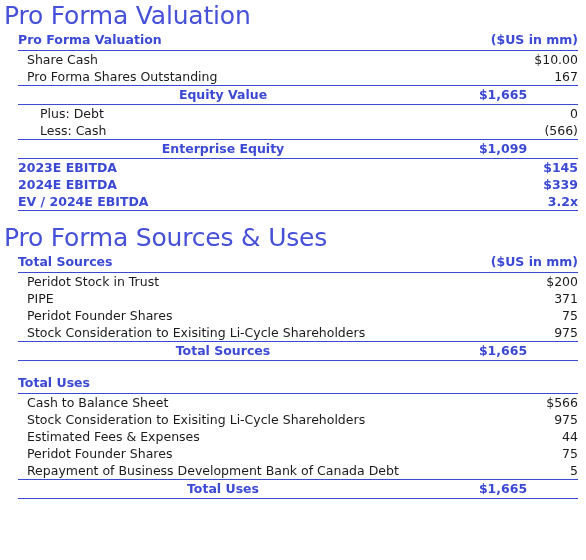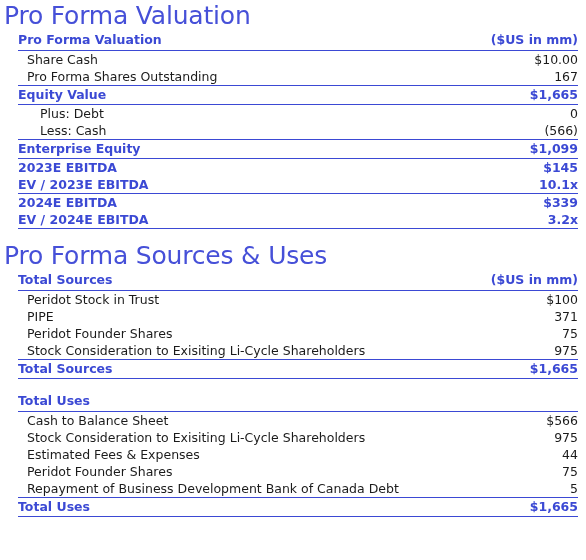--- a/index.html
+++ b/index.html
@@ -67,20 +67,21 @@
   .r-item td {
     color: #1b1b1b;
     font-weight: normal;
   }
   .r-item .c-label { padding-left: 9px; }
   .r-item.indent .c-label { padding-left: 22px; }
   .r-total td {
     color: #3b49d4;
     font-weight: bold;
     line-height: 18px;
+    text-align: center;
   }
   .r-sub td {
     color: #3b49d4;
     font-weight: bold;
     line-height: 17px;
   }
   .rule-bot td     { border-bottom: 1.6px solid #3b49d4; }
   .spacer-md { height: 13px; }
 </style>
 </head>
@@ -127,24 +128,20 @@
         </tr>
 
         <tr class="r-total rule-bot">
           <td class="c-label">Enterprise Equity</td>
           <td class="c-value">$1,099</td>
         </tr>
 
         <tr class="r-sub">
           <td class="c-label">2023E EBITDA</td>
           <td class="c-value">$145</td>
-        </tr>
-        <tr class="r-sub rule-bot">
-          <td class="c-label">EV / 2023E EBITDA</td>
-          <td class="c-value">10.1x</td>
         </tr>
 
         <tr class="r-sub">
           <td class="c-label">2024E EBITDA</td>
           <td class="c-value">$339</td>
         </tr>
         <tr class="r-sub rule-bot">
           <td class="c-label">EV / 2024E EBITDA</td>
           <td class="c-value">3.2x</td>
         </tr>
@@ -160,21 +157,21 @@
           <col>
           <col style="width:150px">
         </colgroup>
       <tbody>
         <tr class="r-head rule-bot">
           <td class="c-label">Total Sources</td>
           <td class="c-value">($US in mm)</td>
         </tr>
         <tr class="r-item">
           <td class="c-label">Peridot Stock in Trust</td>
-          <td class="c-value">$100</td>
+          <td class="c-value">$200</td>
         </tr>
         <tr class="r-item">
           <td class="c-label">PIPE</td>
           <td class="c-value">371</td>
         </tr>
         <tr class="r-item">
           <td class="c-label">Peridot Founder Shares</td>
           <td class="c-value">75</td>
         </tr>
         <tr class="r-item rule-bot">

